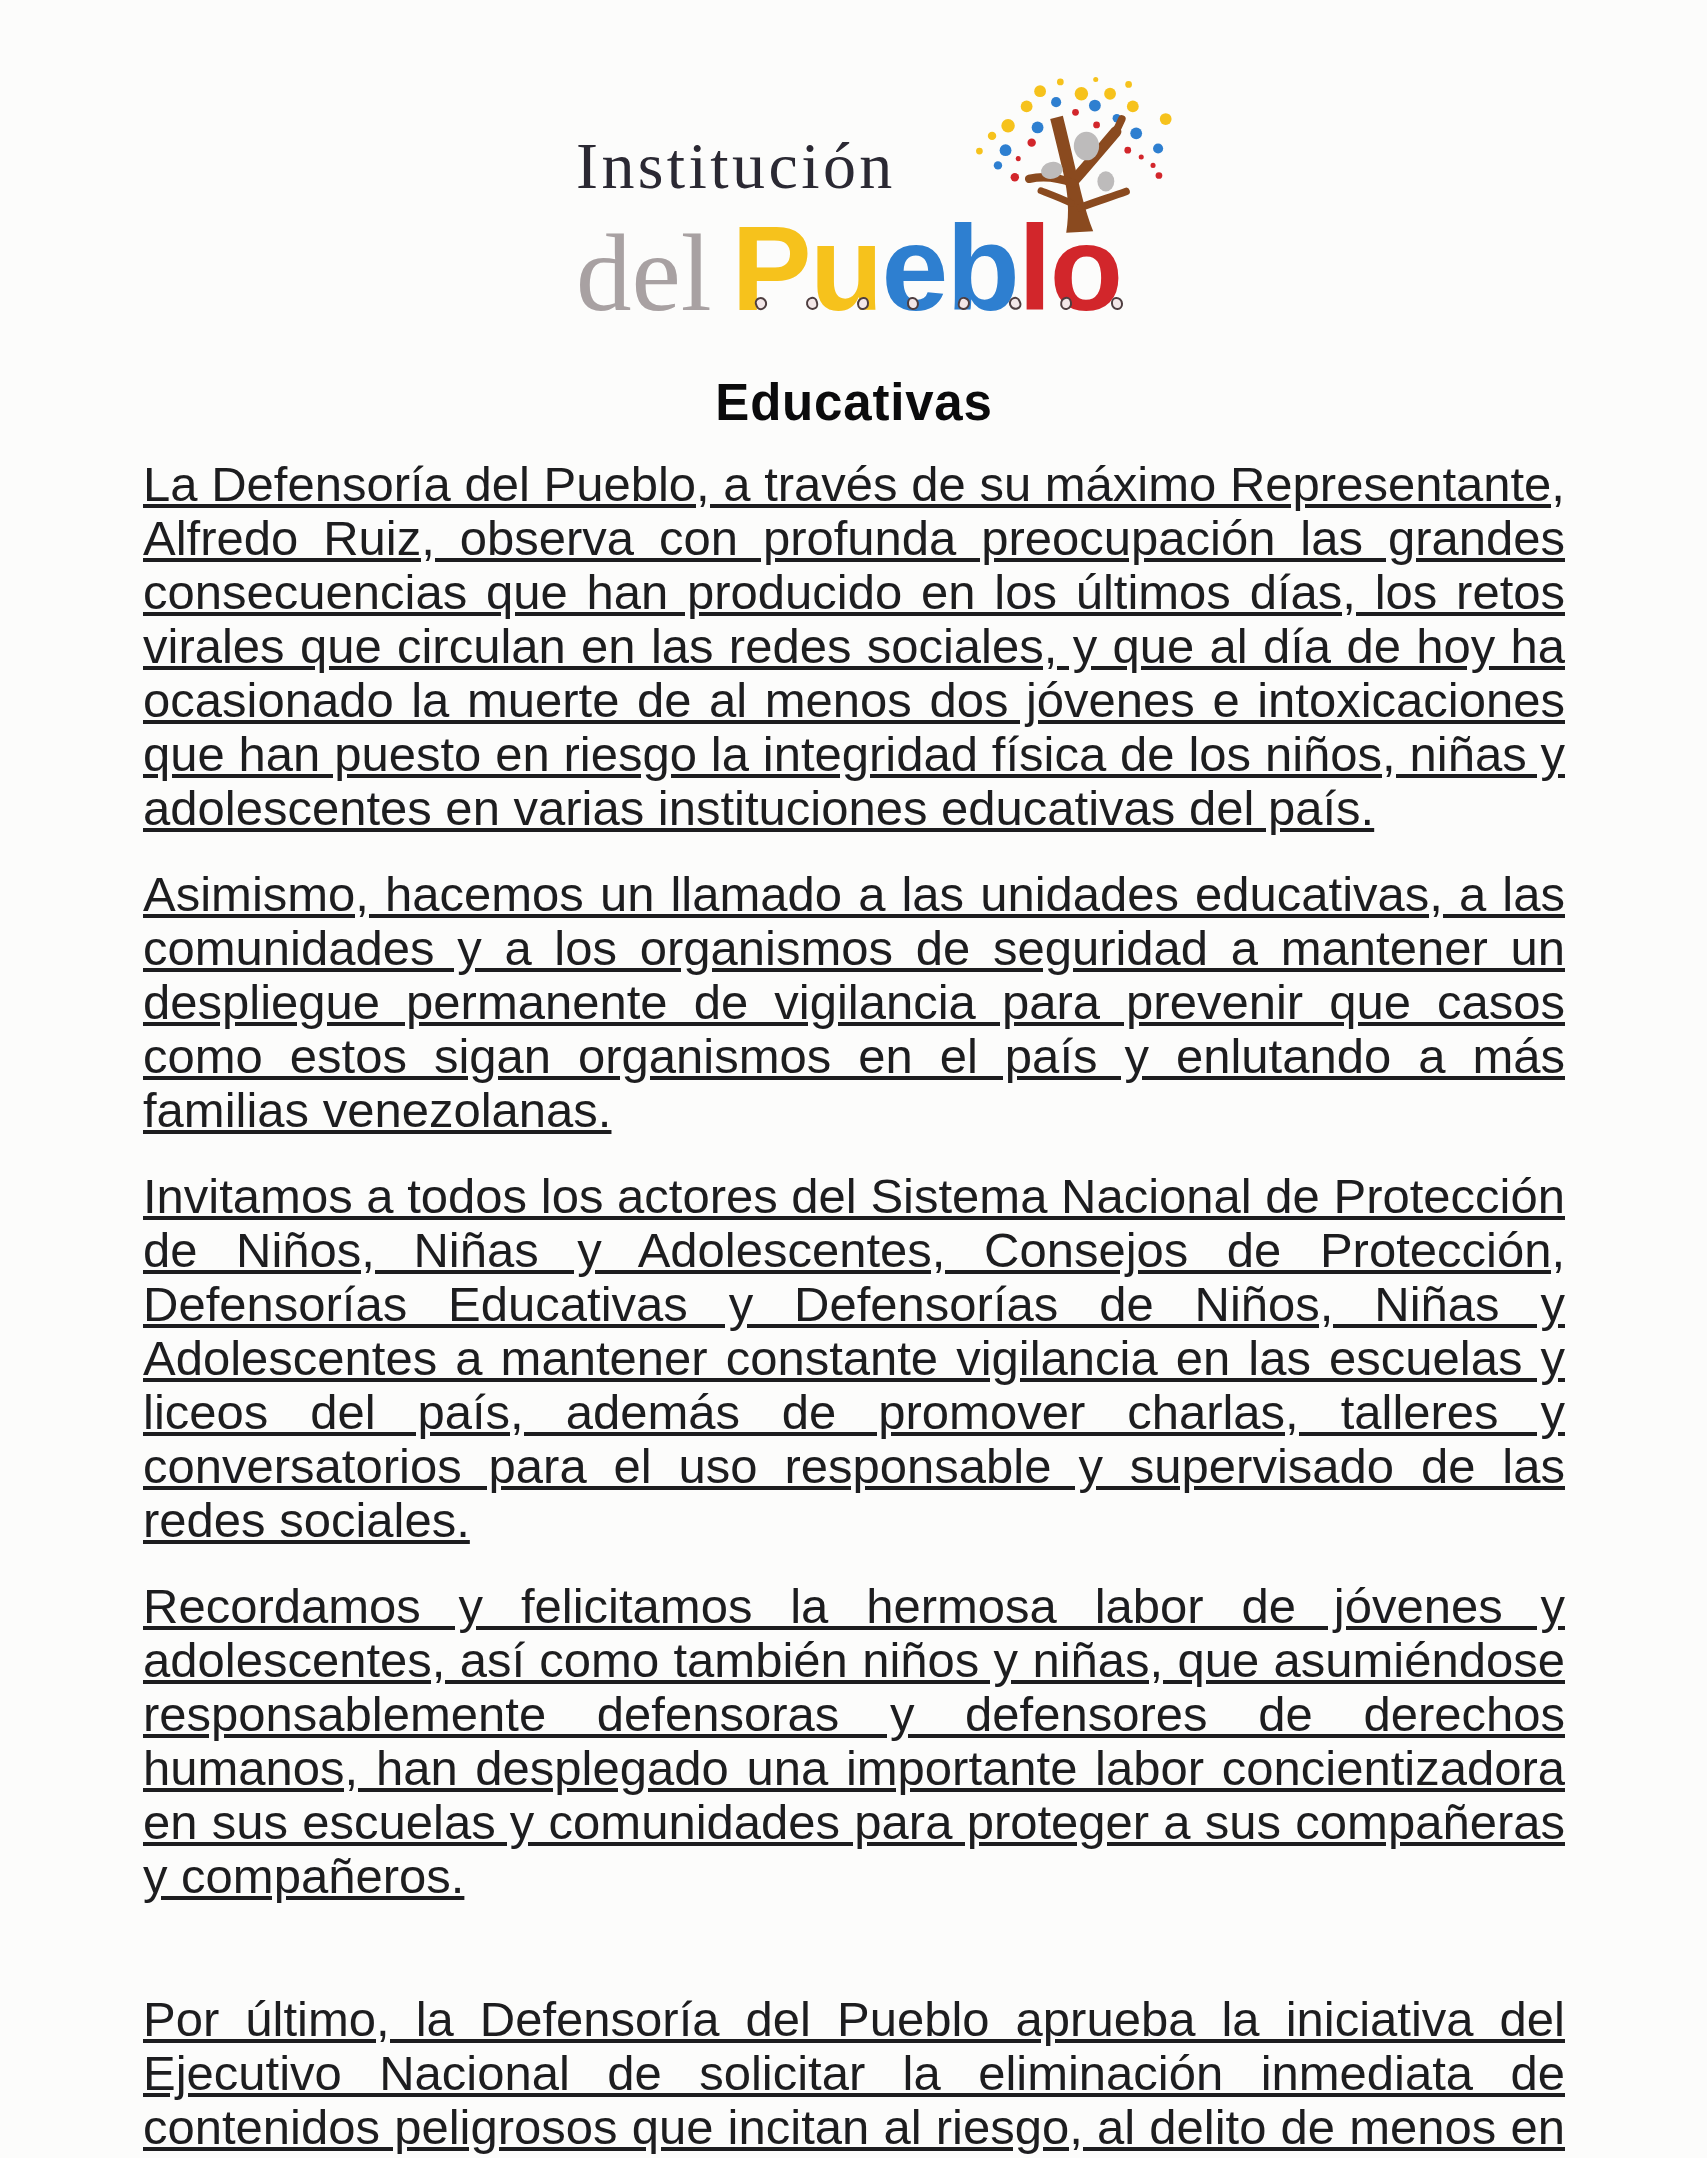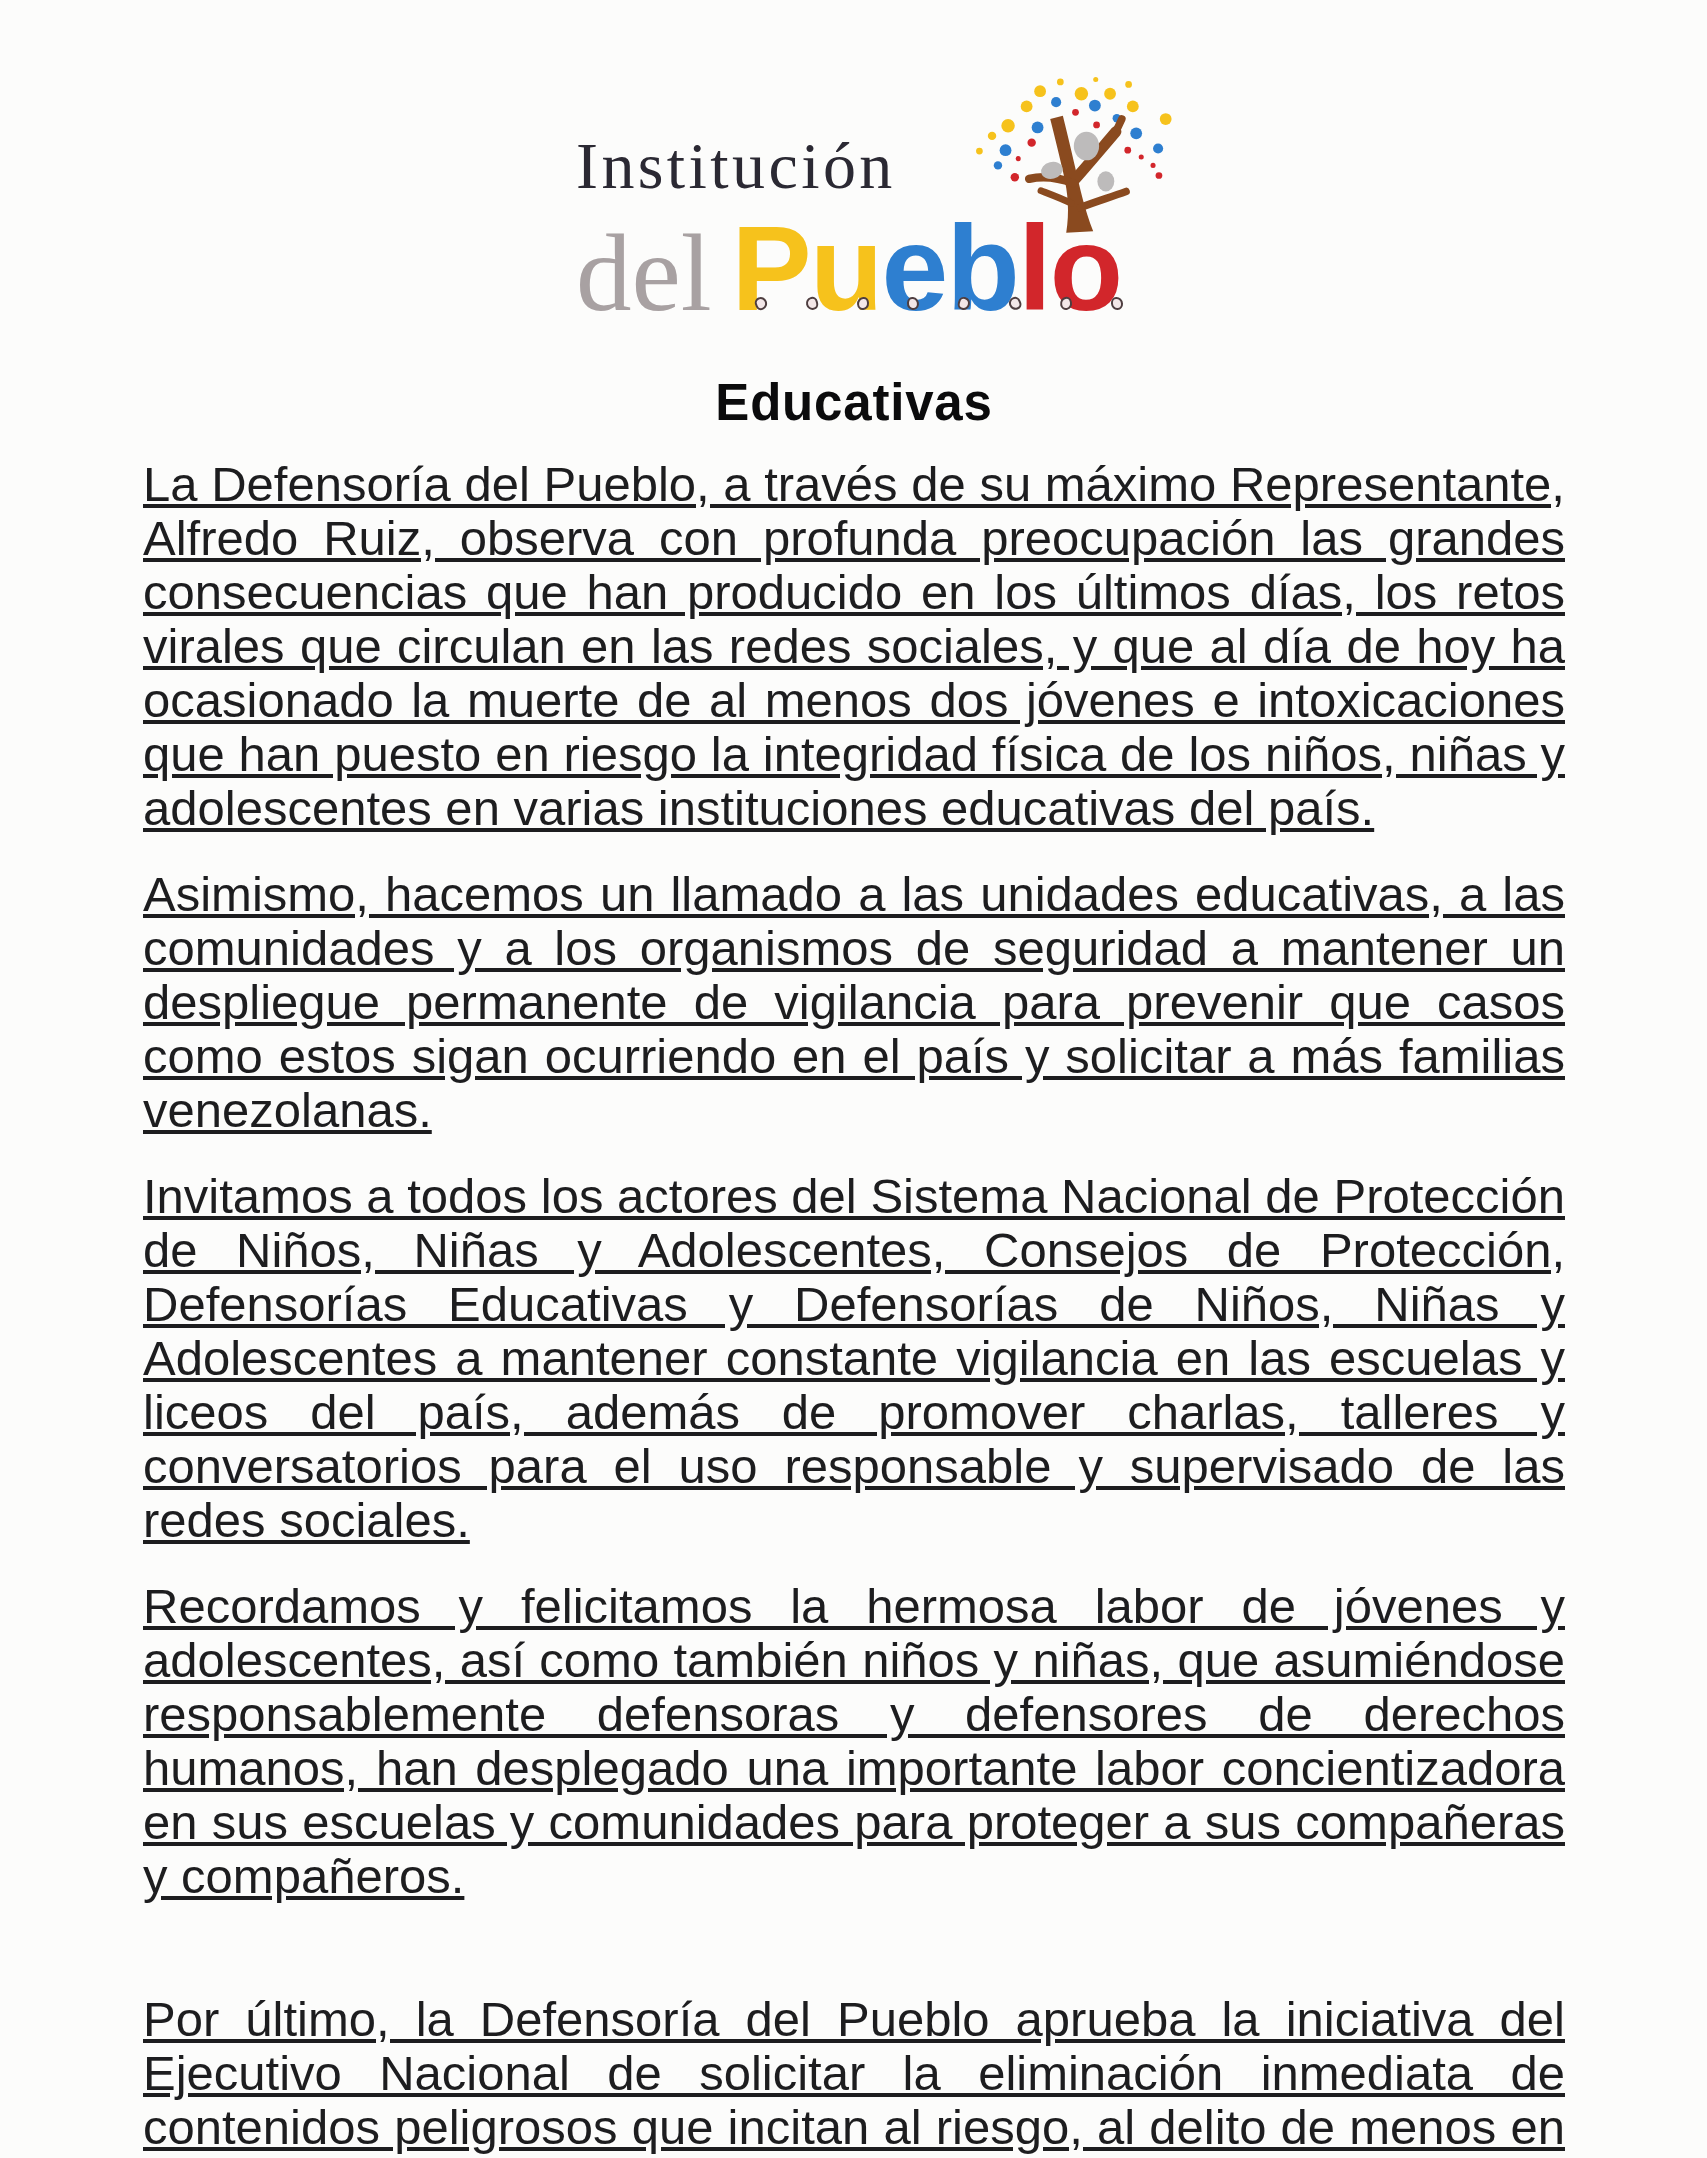--- a/index.html
+++ b/index.html
@@ -157,20 +157,20 @@
         <span class="confetti-mark" style="border-radius: 52% 48% 45% 55%; transform: rotate(-21deg);"></span>
         <span class="confetti-mark" style="border-radius: 55% 45% 52% 48%; transform: rotate(-12deg);"></span>
         <span class="confetti-mark" style="border-radius: 45% 55% 48% 52%; transform: rotate(-3deg);"></span>
       </div>
   </header>
 
   <h1 class="page-title">Educativas</h1>
 
   <section class="body-text">
     <p>La Defensoría del Pueblo, a través de su máximo Representante, Alfredo Ruiz, observa con profunda preocupación las grandes consecuencias que han producido en los últimos días, los retos virales que circulan en las redes sociales, y que al día de hoy ha ocasionado la muerte de al menos dos jóvenes e intoxicaciones que han puesto en riesgo la integridad física de los niños, niñas y adolescentes en varias instituciones educativas del país.</p>
-    <p>Asimismo, hacemos un llamado a las unidades educativas, a las comunidades y a los organismos de seguridad a mantener un despliegue permanente de vigilancia para prevenir que casos como estos sigan ocurriendo en el país y solicitar a más familias venezolanas.</p>
+    <p>Asimismo, hacemos un llamado a las unidades educativas, a las comunidades y a los organismos de seguridad a mantener un despliegue permanente de vigilancia para prevenir que casos como estos sigan organismos en el país y enlutando a más familias venezolanas.</p>
     <p>Invitamos a todos los actores del Sistema Nacional de Protección de Niños, Niñas y Adolescentes, Consejos de Protección, Defensorías Educativas y Defensorías de Niños, Niñas y Adolescentes a mantener constante vigilancia en las escuelas y liceos del país, además de promover charlas, talleres y conversatorios para el uso responsable y supervisado de las redes sociales.</p>
     <p>Recordamos y felicitamos la hermosa labor de jóvenes y adolescentes, así como también niños y niñas, que asumiéndose responsablemente defensoras y defensores de derechos humanos, han desplegado una importante labor concientizadora en sus escuelas y comunidades para proteger a sus compañeras y compañeros.</p>
     <p class="closing"><span>Por último, la Defensoría del Pueblo aprueba la iniciativa del Ejecutivo Nacional de solicitar la eliminación inmediata de contenidos peligrosos que incitan al riesgo, al delito de menos en las redes sociales, o que pongan en riesgo la seguridad y la vida de nuestros niños, niñas y adolescentes.</span><b>FIN/PRENSA Defensoría</b></p>
   </section>
 
 </main>
 
 
 </body></html>

